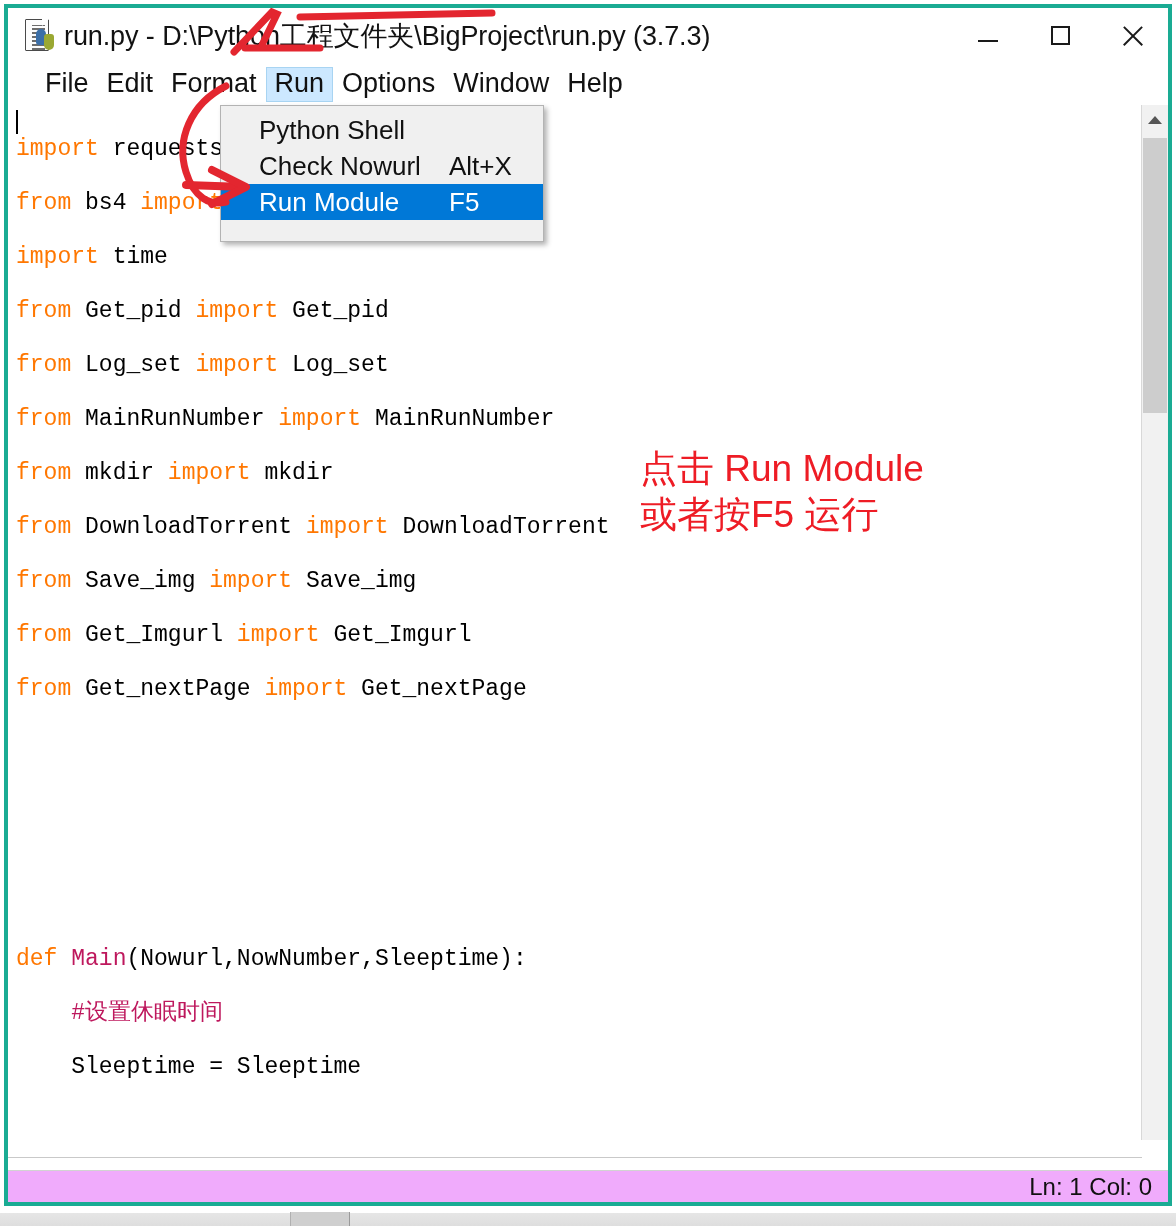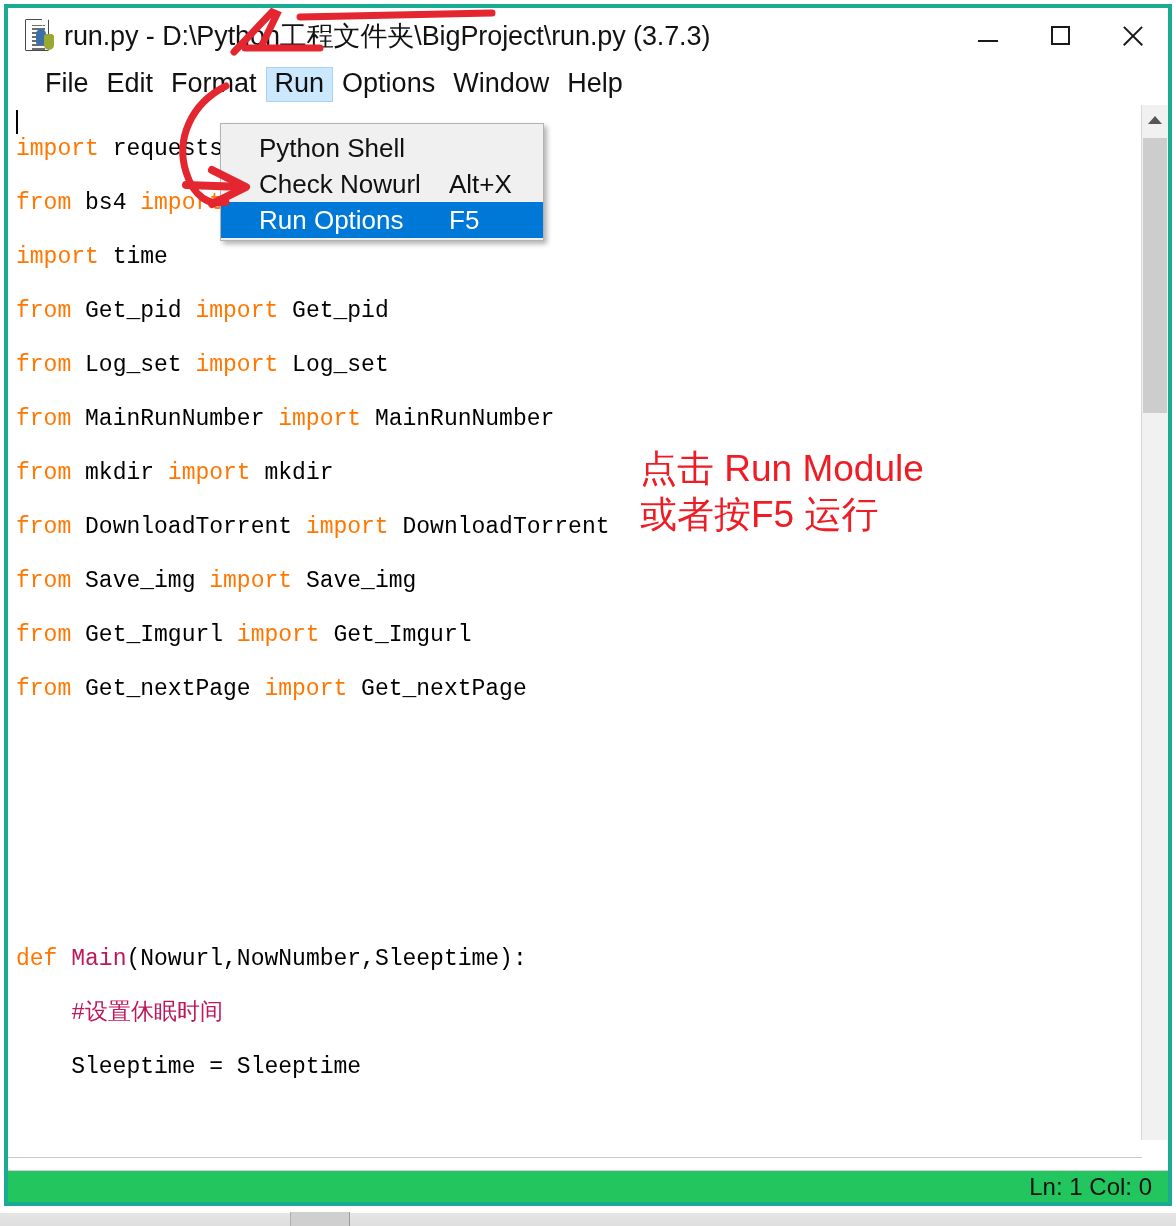--- a/index.html
+++ b/index.html
@@ -120,27 +120,27 @@
   }
   .menu-item.active {
     background: #cce8ff;
     border: 1px solid #a8d4f2;
     padding: 2px 8px 4px 8px;
   }
 
   
   .dropdown {
     position: absolute;
-    left: 212px; top: 115px;
+    left: 212px; top: 97px;
     width: 322px;
     background: #f0f0f0;
     border: 1px solid #b3b3b3;
     box-shadow: 3px 3px 5px rgba(0,0,0,0.30);
     z-index: 30;
-    padding: 6px 0 2px 0;
+    padding: 6px 0 21px 0;
   }
   .dd-item {
     height: 36px;
     display: flex; align-items: center;
     padding-left: 38px;
     font-size: 26px;
     color: #111111;
     position: relative;
   }
   .dd-item.selected { background: #0078d7; color: #ffffff; }
@@ -223,21 +223,21 @@
     background: #ffffff;
     border-top: 1px solid #c9c9c9;
     z-index: 14;
   }
 
   
   .statusbar {
     position: absolute;
     left: 0; bottom: 0;
     width: 100%; height: 32px;
-    background: #22c55e;
+    background: #f0abfc;
     border-top: 1px solid #d2d2d2;
     display: flex; align-items: center; justify-content: flex-end;
     box-sizing: border-box;
     padding-right: 16px;
     font-size: 24px;
     color: #111111;
     z-index: 14;
   }
 
   
@@ -380,21 +380,21 @@
       <div class="dropdown">
         <div class="dd-item">
           <span>Python Shell</span>
           <span class="dd-accel"></span>
         </div>
         <div class="dd-item">
           <span>Check Nowurl</span>
           <span class="dd-accel">Alt+X</span>
         </div>
         <div class="dd-item selected">
-          <span>Run Options</span>
+          <span>Run Module</span>
           <span class="dd-accel">F5</span>
         </div>
       </div>
 
       <div class="vscroll">
         <div class="v-arrow">
           <div class="chev-up"></div>
         </div>
         <div class="v-thumb"></div>
       </div>

